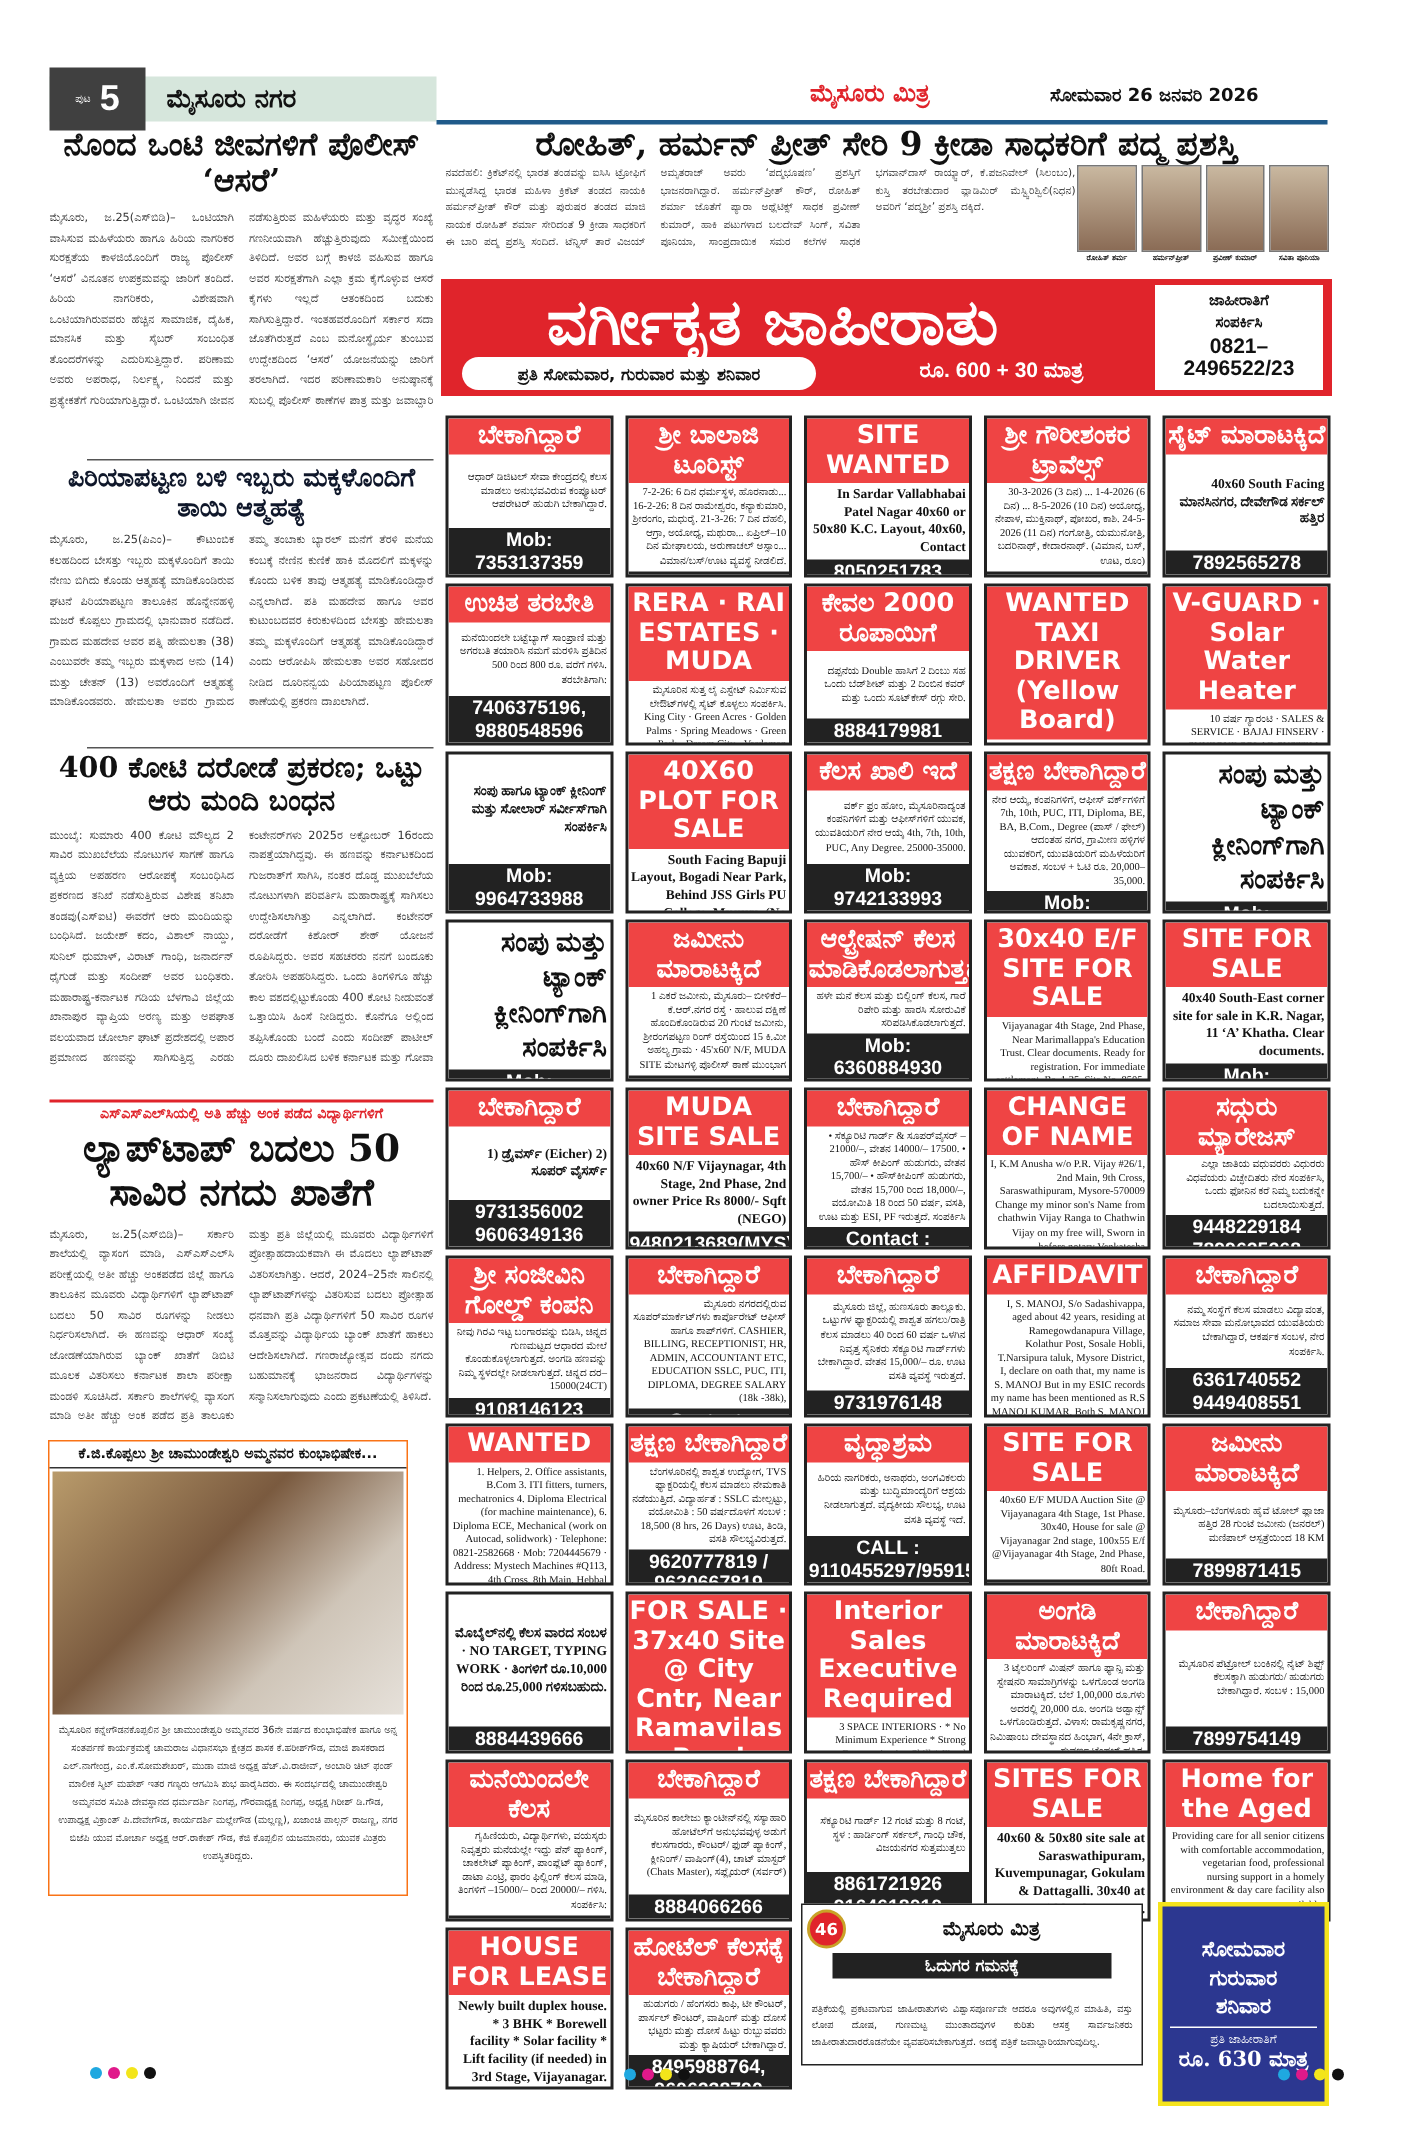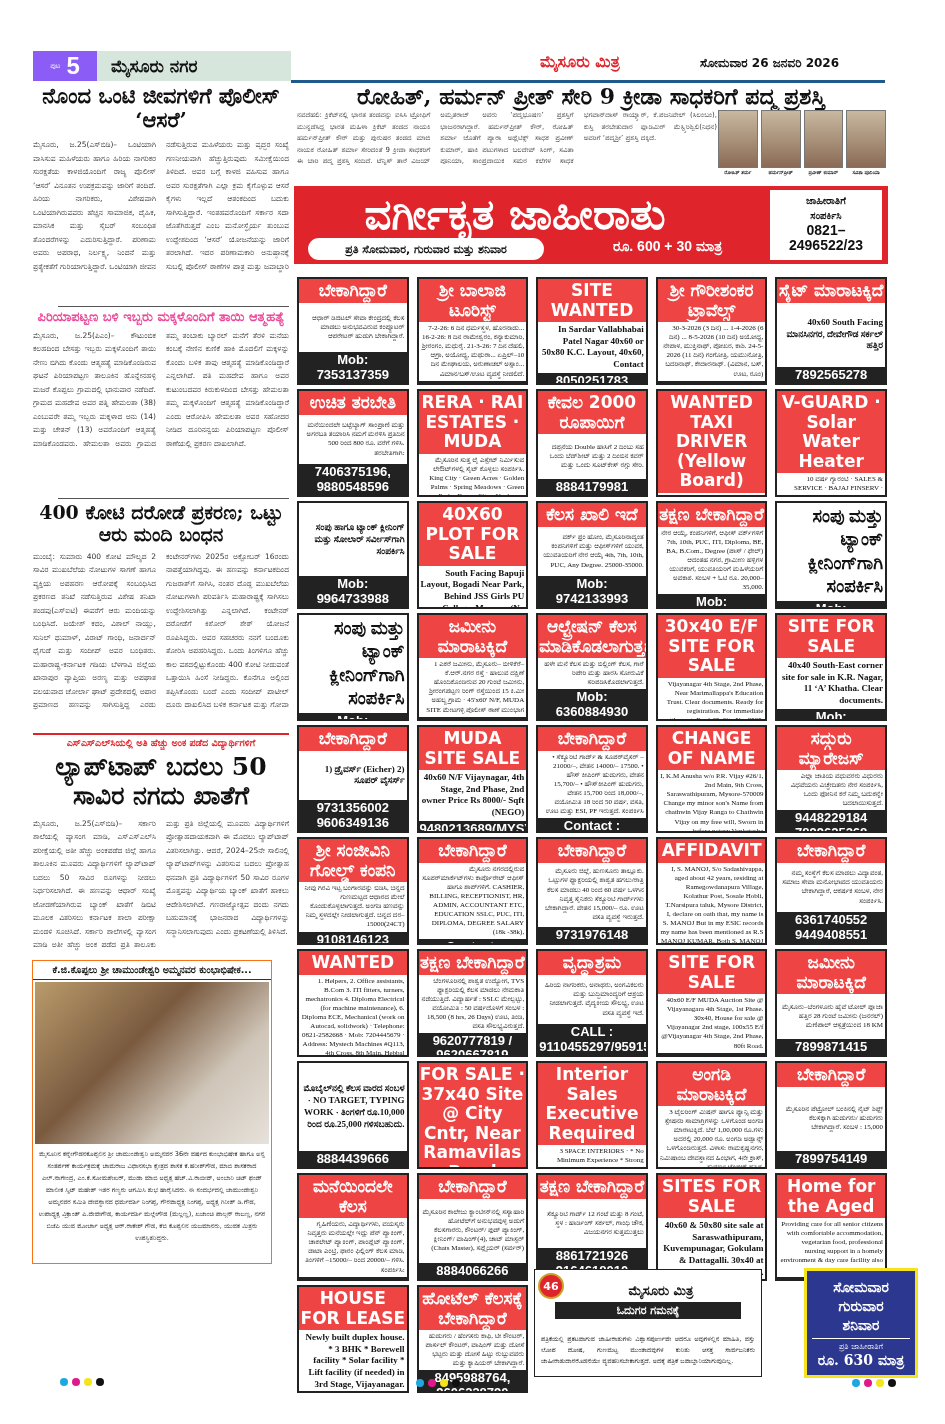--- a/index.html
+++ b/index.html
@@ -1,20 +1,20 @@
 <!DOCTYPE html>
 <html><head>
 <meta charset="utf-8">
 <style>
 *{box-sizing:border-box;margin:0;padding:0}
 body{width:945px;height:1424px;background:#fff;font-family:"DejaVu Sans",sans-serif;position:relative;overflow:hidden;color:#111}
 .abs{position:absolute}
 
 #hdr-left{left:33px;top:51px;width:258px;height:30px;background:#d6e6dc;display:flex;align-items:center}
-#pg-box{width:64px;height:30px;background:#8b5cf6;color:#fff;display:flex;align-items:center;justify-content:center;gap:6px}
+#pg-box{width:64px;height:42px;background:#404040;color:#fff;display:flex;align-items:center;justify-content:center;gap:6px}
 #pg-box .pat{font-size:7px}
 #pg-box .num{font-size:24px;font-weight:bold;font-family:"Liberation Sans",sans-serif}
 #section-title{font-size:17px;font-weight:bold;margin-left:14px}
 #masthead{left:540px;top:52px;color:#e0242b;font-size:16px;font-weight:bold}
 #dateline{left:700px;top:56px;font-size:12px;font-weight:bold}
 #hdr-rule{left:291px;top:80px;width:594px;height:3px;background:#1f5a8a}
 
 .hl{font-family:"DejaVu Serif",serif;font-weight:bold;text-align:center;line-height:1.15}
 .body-text{font-size:7.5px;line-height:13.5px;color:#333;text-align:justify}
 .rule{height:1px;background:#555}
@@ -65,21 +65,21 @@
 <div id="dateline" class="abs">ಸೋಮವಾರ 26 ಜನವರಿ 2026</div>
 <div id="hdr-rule" class="abs"></div>
 
 <div class="abs" style="left:33px;top:84px;width:256px">
   <div class="hl" style="font-size:21px">ನೊಂದ ಒಂಟಿ ಜೀವಗಳಿಗೆ ಪೊಲೀಸ್ ‘ಆಸರೆ’</div>
   <div class="body-text" style="column-count:2;column-gap:10px;height:138px;overflow:hidden;margin-top:6px">ಮೈಸೂರು, ಜ.25(ಎಸ್‌ಬಿಡಿ)– ಒಂಟಿಯಾಗಿ ವಾಸಿಸುವ ಮಹಿಳೆಯರು ಹಾಗೂ ಹಿರಿಯ ನಾಗರಿಕರ ಸುರಕ್ಷತೆಯ ಕಾಳಜಿಯೊಂದಿಗೆ ರಾಜ್ಯ ಪೊಲೀಸ್ ‘ಆಸರೆ’ ವಿನೂತನ ಉಪಕ್ರಮವನ್ನು ಜಾರಿಗೆ ತಂದಿದೆ. ಹಿರಿಯ ನಾಗರಿಕರು, ವಿಶೇಷವಾಗಿ ಒಂಟಿಯಾಗಿರುವವರು ಹೆಚ್ಚಿನ ಸಾಮಾಜಿಕ, ದೈಹಿಕ, ಮಾನಸಿಕ ಮತ್ತು ಸೈಬರ್ ಸಂಬಂಧಿತ ತೊಂದರೆಗಳನ್ನು ಎದುರಿಸುತ್ತಿದ್ದಾರೆ. ಪರಿಣಾಮ ಅವರು ಅಪರಾಧ, ನಿರ್ಲಕ್ಷ್ಯ, ನಿಂದನೆ ಮತ್ತು ಪ್ರತ್ಯೇಕತೆಗೆ ಗುರಿಯಾಗುತ್ತಿದ್ದಾರೆ. ಒಂಟಿಯಾಗಿ ಜೀವನ ನಡೆಸುತ್ತಿರುವ ಮಹಿಳೆಯರು ಮತ್ತು ವೃದ್ಧರ ಸಂಖ್ಯೆ ಗಣನೀಯವಾಗಿ ಹೆಚ್ಚುತ್ತಿರುವುದು ಸಮೀಕ್ಷೆಯಿಂದ ತಿಳಿದಿದೆ. ಅವರ ಬಗ್ಗೆ ಕಾಳಜಿ ವಹಿಸುವ ಹಾಗೂ ಅವರ ಸುರಕ್ಷತೆಗಾಗಿ ಎಲ್ಲಾ ಕ್ರಮ ಕೈಗೊಳ್ಳುವ ಆಸರೆ ಕೈಗಳು ಇಲ್ಲದೆ ಆತಂಕದಿಂದ ಬದುಕು ಸಾಗಿಸುತ್ತಿದ್ದಾರೆ. ಇಂತಹವರೊಂದಿಗೆ ಸರ್ಕಾರ ಸದಾ ಜೊತೆಗಿರುತ್ತದೆ ಎಂಬ ಮನೋಸ್ಥೈರ್ಯ ತುಂಬುವ ಉದ್ದೇಶದಿಂದ ‘ಆಸರೆ’ ಯೋಜನೆಯನ್ನು ಜಾರಿಗೆ ತರಲಾಗಿದೆ. ಇದರ ಪರಿಣಾಮಕಾರಿ ಅನುಷ್ಠಾನಕ್ಕೆ ಸುಬಲ್ಲಿ ಪೊಲೀಸ್ ಠಾಣೆಗಳ ಪಾತ್ರ ಮತ್ತು ಜವಾಬ್ದಾರಿ ನಿರ್ವಹಣೆ ಕುರಿತು ಪೊಲೀಸ್ ಮಹಾನಿರ್ದೇಶಕ ಡಾ.ಎಂ.ಎ.ಸಲೀಂ ಆದೇಶದಲ್ಲಿ ವಿವರಿಸಿದ್ದಾರೆ.</div>
 </div>
 <div class="abs rule" style="left:58px;top:306px;width:231px"></div>
 
 <div class="abs" style="left:33px;top:310px;width:256px">
-  <div class="hl" style="font-size:13px;color:#ec4899">ಪಿರಿಯಾಪಟ್ಟಣ ಬಳಿ ಇಬ್ಬರು ಮಕ್ಕಳೊಂದಿಗೆ ತಾಯಿ ಆತ್ಮಹತ್ಯೆ</div>
+  <div class="hl" style="font-size:17px;color:#0f172a">ಪಿರಿಯಾಪಟ್ಟಣ ಬಳಿ ಇಬ್ಬರು ಮಕ್ಕಳೊಂದಿಗೆ ತಾಯಿ ಆತ್ಮಹತ್ಯೆ</div>
   <div class="body-text" style="column-count:2;column-gap:10px;height:136px;overflow:hidden;margin-top:4px">ಮೈಸೂರು, ಜ.25(ಪಿಎಂ)– ಕೌಟುಂಬಿಕ ಕಲಹದಿಂದ ಬೇಸತ್ತು ಇಬ್ಬರು ಮಕ್ಕಳೊಂದಿಗೆ ತಾಯಿ ನೇಣು ಬಿಗಿದು ಕೊಂಡು ಆತ್ಮಹತ್ಯೆ ಮಾಡಿಕೊಂಡಿರುವ ಘಟನೆ ಪಿರಿಯಾಪಟ್ಟಣ ತಾಲೂಕಿನ ಹೊನ್ನೇನಹಳ್ಳಿ ಮಜರೆ ಕೊಪ್ಪಲು ಗ್ರಾಮದಲ್ಲಿ ಭಾನುವಾರ ನಡೆದಿದೆ. ಗ್ರಾಮದ ಮಹದೇವ ಅವರ ಪತ್ನಿ ಹೇಮಲತಾ (38) ಎಂಬುವರೇ ತಮ್ಮ ಇಬ್ಬರು ಮಕ್ಕಳಾದ ಅನು (14) ಮತ್ತು ಚೇತನ್ (13) ಅವರೊಂದಿಗೆ ಆತ್ಮಹತ್ಯೆ ಮಾಡಿಕೊಂಡವರು. ಹೇಮಲತಾ ಅವರು ಗ್ರಾಮದ ತಮ್ಮ ತಂಬಾಕು ಬ್ಯಾರಲ್ ಮನೆಗೆ ತೆರಳಿ ಮನೆಯ ಕಂಬಕ್ಕೆ ನೇಣಿನ ಕುಣಿಕೆ ಹಾಕಿ ಮೊದಲಿಗೆ ಮಕ್ಕಳನ್ನು ಕೊಂದು ಬಳಿಕ ತಾವು ಆತ್ಮಹತ್ಯೆ ಮಾಡಿಕೊಂಡಿದ್ದಾರೆ ಎನ್ನಲಾಗಿದೆ. ಪತಿ ಮಹದೇವ ಹಾಗೂ ಅವರ ಕುಟುಂಬದವರ ಕಿರುಕುಳದಿಂದ ಬೇಸತ್ತು ಹೇಮಲತಾ ತಮ್ಮ ಮಕ್ಕಳೊಂದಿಗೆ ಆತ್ಮಹತ್ಯೆ ಮಾಡಿಕೊಂಡಿದ್ದಾರೆ ಎಂದು ಆರೋಪಿಸಿ ಹೇಮಲತಾ ಅವರ ಸಹೋದರ ನೀಡಿದ ದೂರಿನನ್ವಯ ಪಿರಿಯಾಪಟ್ಟಣ ಪೊಲೀಸ್ ಠಾಣೆಯಲ್ಲಿ ಪ್ರಕರಣ ದಾಖಲಾಗಿದೆ.</div>
 </div>
 <div class="abs rule" style="left:58px;top:498px;width:231px"></div>
 
 <div class="abs" style="left:33px;top:502px;width:256px">
   <div class="hl" style="font-size:19px">400 ಕೋಟಿ ದರೋಡೆ ಪ್ರಕರಣ; ಒಟ್ಟು ಆರು ಮಂದಿ ಬಂಧನ</div>
   <div class="body-text" style="column-count:2;column-gap:10px;height:162px;overflow:hidden;margin-top:4px">ಮುಂಬೈ: ಸುಮಾರು 400 ಕೋಟಿ ಮೌಲ್ಯದ 2 ಸಾವಿರ ಮುಖಬೆಲೆಯ ನೋಟುಗಳ ಸಾಗಣೆ ಹಾಗೂ ವ್ಯಕ್ತಿಯ ಅಪಹರಣ ಆರೋಪಕ್ಕೆ ಸಂಬಂಧಿಸಿದ ಪ್ರಕರಣದ ತನಿಖೆ ನಡೆಸುತ್ತಿರುವ ವಿಶೇಷ ತನಿಖಾ ತಂಡವು(ಎಸ್‌ಐಟಿ) ಈವರೆಗೆ ಆರು ಮಂದಿಯನ್ನು ಬಂಧಿಸಿದೆ. ಜಯೇಶ್ ಕದಂ, ವಿಶಾಲ್ ನಾಯ್ಡು, ಸುನಿಲ್ ಧುಮಾಳ್, ವಿರಾಟ್ ಗಾಂಧಿ, ಜನಾರ್ದನ್ ಧೈಗುಡೆ ಮತ್ತು ಸಂದೀಪ್ ಅವರ ಬಂಧಿತರು. ಮಹಾರಾಷ್ಟ್ರ-ಕರ್ನಾಟಕ ಗಡಿಯ ಬೆಳಗಾವಿ ಜಿಲ್ಲೆಯ ಖಾನಾಪುರ ವ್ಯಾಪ್ತಿಯ ಅರಣ್ಯ ಮತ್ತು ಅಪಘಾತ ವಲಯವಾದ ಚೋರ್ಲಾ ಘಾಟ್ ಪ್ರದೇಶದಲ್ಲಿ ಅಪಾರ ಪ್ರಮಾಣದ ಹಣವನ್ನು ಸಾಗಿಸುತ್ತಿದ್ದ ಎರಡು ಕಂಟೇನರ್‌ಗಳು 2025ರ ಅಕ್ಟೋಬರ್ 16ರಂದು ನಾಪತ್ತೆಯಾಗಿದ್ದವು. ಈ ಹಣವನ್ನು ಕರ್ನಾಟಕದಿಂದ ಗುಜರಾತ್‌ಗೆ ಸಾಗಿಸಿ, ನಂತರ ದೊಡ್ಡ ಮುಖಬೆಲೆಯ ನೋಟುಗಳಾಗಿ ಪರಿವರ್ತಿಸಿ ಮಹಾರಾಷ್ಟ್ರಕ್ಕೆ ಸಾಗಿಸಲು ಉದ್ದೇಶಿಸಲಾಗಿತ್ತು ಎನ್ನಲಾಗಿದೆ. ಕಂಟೇನರ್ ದರೋಡೆಗೆ ಕಿಶೋರ್ ಶೇಠ್ ಯೋಜನೆ ರೂಪಿಸಿದ್ದರು. ಅವರ ಸಹಚರರು ನನಗೆ ಬಂದೂಕು ತೋರಿಸಿ ಅಪಹರಿಸಿದ್ದರು. ಒಂದು ತಿಂಗಳಿಗೂ ಹೆಚ್ಚು ಕಾಲ ವಶದಲ್ಲಿಟ್ಟುಕೊಂಡು 400 ಕೋಟಿ ನೀಡುವಂತೆ ಒತ್ತಾಯಿಸಿ ಹಿಂಸೆ ನೀಡಿದ್ದರು. ಕೊನೆಗೂ ಅಲ್ಲಿಂದ ತಪ್ಪಿಸಿಕೊಂಡು ಬಂದೆ ಎಂದು ಸಂದೀಪ್ ಪಾಟೀಲ್ ದೂರು ದಾಖಲಿಸಿದ ಬಳಿಕ ಕರ್ನಾಟಕ ಮತ್ತು ಗೋವಾ ಪೊಲೀಸರ ಸಮನ್ವಯದೊಂದಿಗೆ ತನಿಖೆ ನಡೆಸಲಾಗುತ್ತಿದೆ.</div>
 </div>
 
 <div class="abs" style="left:33px;top:733px;width:256px">
@@ -356,29 +356,29 @@
       <div class="f">9740097600, 9945277899</div>
     </div>
     <div class="ad">
       <div class="h">ಹೋಟೆಲ್ ಕೆಲಸಕ್ಕೆ ಬೇಕಾಗಿದ್ದಾರೆ</div>
       <div class="b">ಹುಡುಗರು / ಹೆಂಗಸರು ಕಾಫಿ, ಟೀ ಕೌಂಟರ್, ಪಾರ್ಸಲ್ ಕೌಂಟರ್, ವಾಷಿಂಗ್ ಮತ್ತು ದೋಸೆ ಭಟ್ಟರು ಮತ್ತು ದೋಸೆ ಹಿಟ್ಟು ರುಬ್ಬುವವರು ಮತ್ತು ಕ್ಯಾಷಿಯರ್ ಬೇಕಾಗಿದ್ದಾರೆ.</div>
       <div class="f">8495988764, 9606238790</div>
     </div>
   </div>
 
 <div id="notice" class="abs ad" style="left:534px;top:1269px;width:228px;height:108px;border-width:1px">
-  <div style="display:flex;align-items:flex-end;padding:3px">
+  <div style="display:flex;align-items:center;padding:3px">
     <span style="width:26px;height:26px;border-radius:50%;background:#e0242b;color:#fff;font-weight:bold;font-size:11px;display:flex;align-items:center;justify-content:center;border:2px solid #c9a227">46</span>
     <span style="flex:1;text-align:center;font-weight:bold;font-size:13px">ಮೈಸೂರು ಮಿತ್ರ</span>
   </div>
   <div class="h2">ಓದುಗರ ಗಮನಕ್ಕೆ</div>
   <div style="font-size:6.5px;line-height:11px;padding:15px 6px;text-align:justify">ಪತ್ರಿಕೆಯಲ್ಲಿ ಪ್ರಕಟವಾಗುವ ಜಾಹೀರಾತುಗಳು ವಿಶ್ವಾಸಪೂರ್ಣವೇ ಆದರೂ ಅವುಗಳಲ್ಲಿನ ಮಾಹಿತಿ, ವಸ್ತು ಲೋಪ ದೋಷ, ಗುಣಮಟ್ಟ ಮುಂತಾದವುಗಳ ಕುರಿತು ಆಸಕ್ತ ಸಾರ್ವಜನಿಕರು ಜಾಹೀರಾತುದಾರರೊಡನೆಯೇ ವ್ಯವಹರಿಸಬೇಕಾಗುತ್ತದೆ. ಅದಕ್ಕೆ ಪತ್ರಿಕೆ ಜವಾಬ್ದಾರಿಯಾಗುವುದಿಲ್ಲ.</div>
   <div style="font-size:6px;text-align:right;padding-right:6px">–ಜಾಹೀರಾತು ವ್ಯವಸ್ಥಾಪಕರು</div>
 </div>
-<div id="days-ad" class="abs" style="left:804px;top:1268px;width:114px;height:110px;display:flex;flex-direction:column;align-items:center;justify-content:center;text-align:center">
+<div id="days-ad" class="abs" style="left:772px;top:1268px;width:114px;height:136px;display:flex;flex-direction:column;align-items:center;justify-content:center;text-align:center">
   <div style="font-size:14px;font-weight:bold;line-height:19px">ಸೋಮವಾರ</div>
   <div style="font-size:14px;font-weight:bold;line-height:19px">ಗುರುವಾರ</div>
   <div style="font-size:14px;font-weight:bold;line-height:19px">ಶನಿವಾರ</div>
   <div style="width:90%;height:1px;background:#fff;margin:3px 0"></div>
   <div style="font-size:8px">ಪ್ರತಿ ಜಾಹೀರಾತಿಗೆ</div>
   <div style="font-size:14px;font-weight:bold;font-family:'DejaVu Serif',serif">ರೂ. 630 ಮಾತ್ರ</div>
 </div>
 <div class="abs dots" style="left:416px;top:1379px">
   <span class="dot" style="background:#1fa8e0"></span>
   <span class="dot" style="background:#e0198a"></span>

